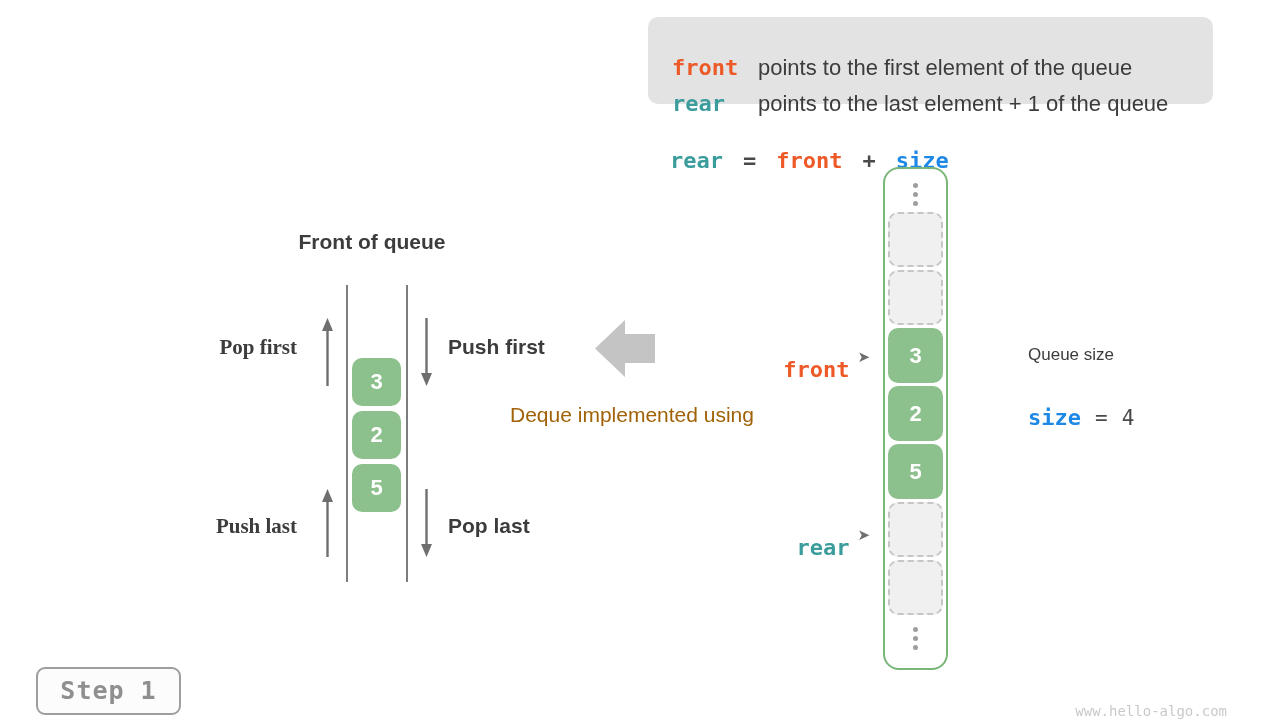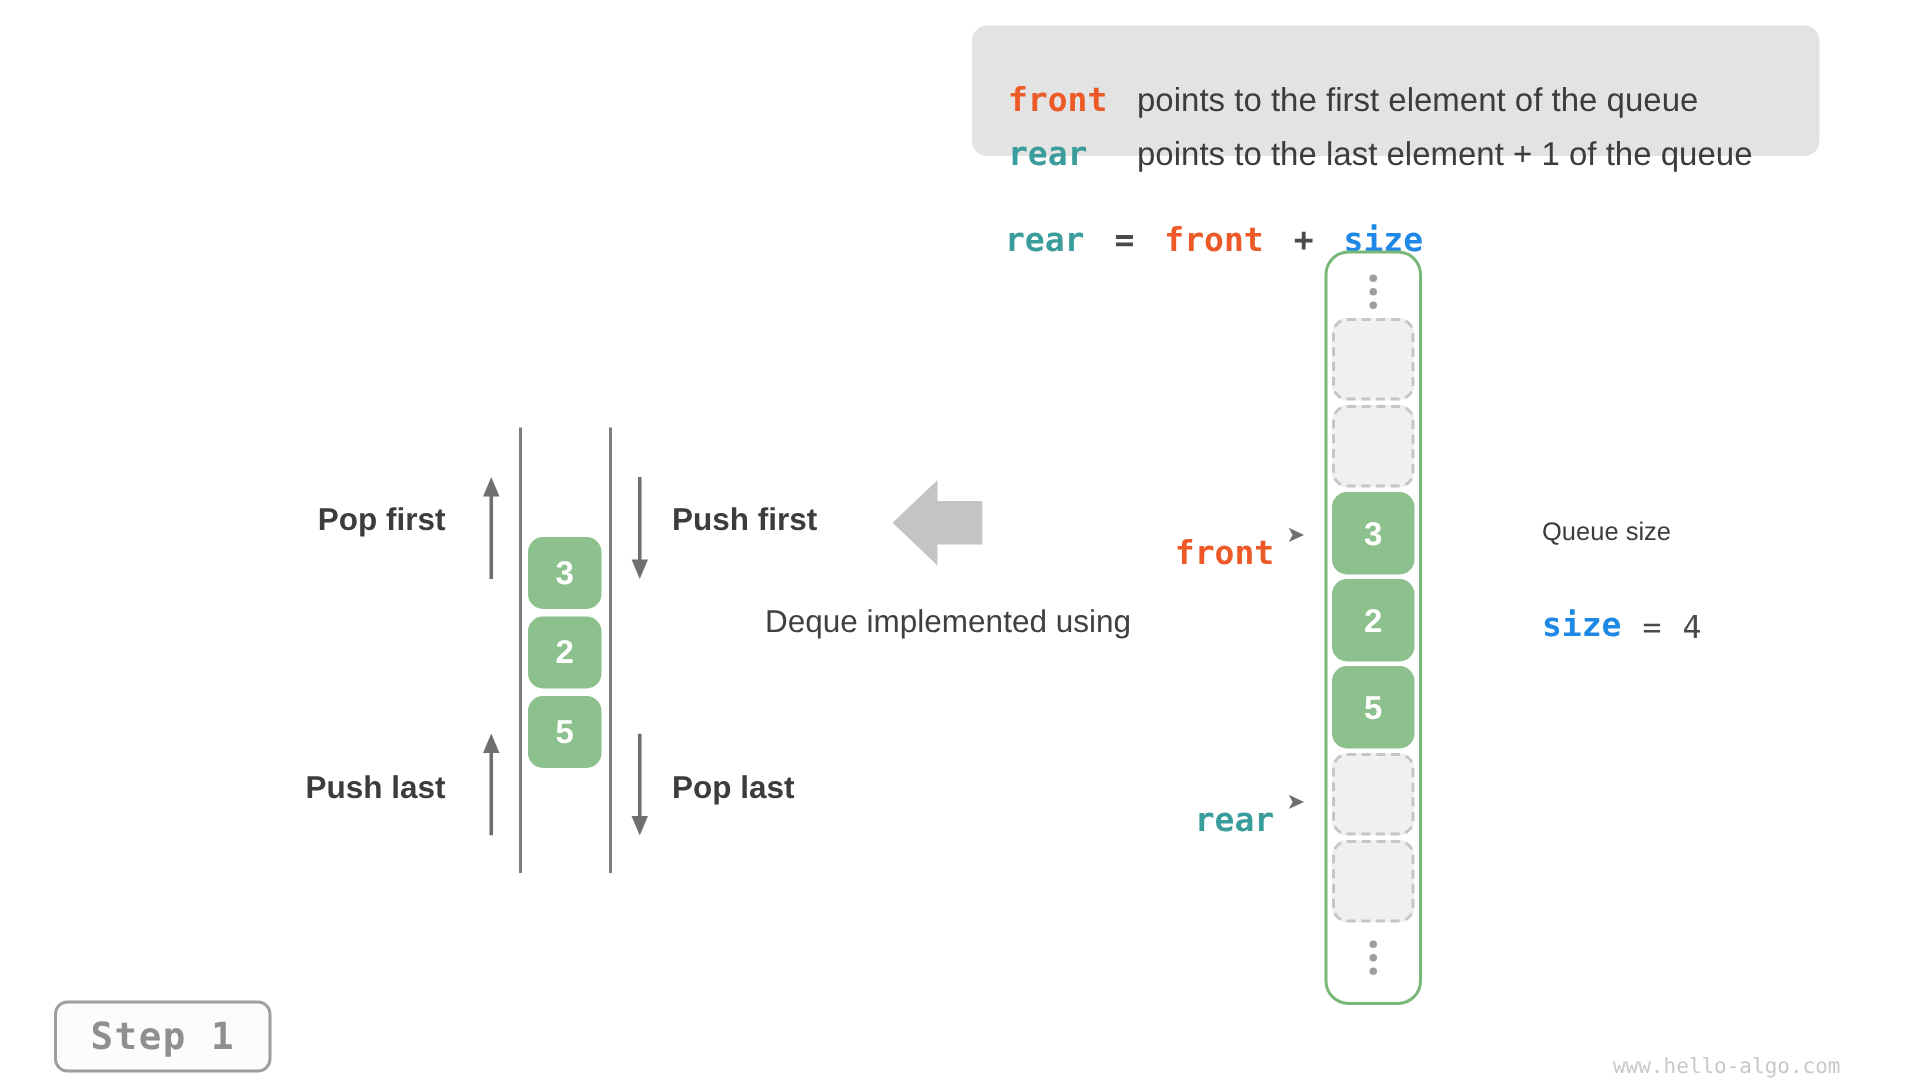--- a/index.html
+++ b/index.html
@@ -26,29 +26,29 @@
     font-size:22px;font-weight:bold;
   }
   .tok-rear{color:#3b9c9c;}
   .tok-front{color:#ed5a28;}
   .tok-size{color:#1d88e5;}
   .tok-op{color:#4a4a4a;}
 
   
   .lbl-bold{font-size:21px;font-weight:bold;color:#3c3c3c;white-space:nowrap;}
   .center-lbl{text-align:center;}
-  .right-lbl{text-align:right;}
+  .right-lbl{text-align:right;font-family:Liberation Serif, serif;}
   .vline{width:2px;background:#7d7d7d;}
   .qcell{
     width:49px;height:48px;border-radius:10px;background:#8cc08c;color:#fff;
     font-size:22px;font-weight:bold;text-align:center;line-height:48px;
   }
 
   
-  .caption{width:300px;text-align:center;font-size:21px;line-height:29px;color:#404040;}
+  .caption{width:300px;text-align:center;font-size:21px;line-height:29px;color:#a16207;}
 
   
   .array-box{
     left:883px;top:167px;width:65px;height:503px;box-sizing:border-box;
     border:2px solid #79b779;border-radius:16px;background:#fff;
   }
   .acell{
     position:absolute;left:3px;width:55px;height:55px;border-radius:10px;box-sizing:border-box;
     text-align:center;line-height:55px;font-size:22px;font-weight:bold;
   }
@@ -94,20 +94,21 @@
   </div>
 
   <div class="abs formula mono">
     <span class="tok-rear">rear</span>
     <span class="tok-op">=</span>
     <span class="tok-front">front</span>
     <span class="tok-op">+</span>
     <span class="tok-size">size</span>
   </div>
 
+  <div class="abs lbl-bold center-lbl" style="left:252px;top:230px;width:240px;">Front of queue</div>
 
   <div class="abs vline" style="left:346px;top:285px;height:297px;"></div>
   <div class="abs vline" style="left:406px;top:285px;height:297px;"></div>
 
   <div class="abs qcell" style="left:352px;top:358px;">3</div>
   <div class="abs qcell" style="left:352px;top:411px;">2</div>
   <div class="abs qcell" style="left:352px;top:464px;">5</div>
 
   <div class="abs lbl-bold right-lbl" style="left:147px;top:335px;width:150px;">Pop first</div>
   <div class="abs lbl-bold" style="left:448px;top:335px;">Push first</div>

